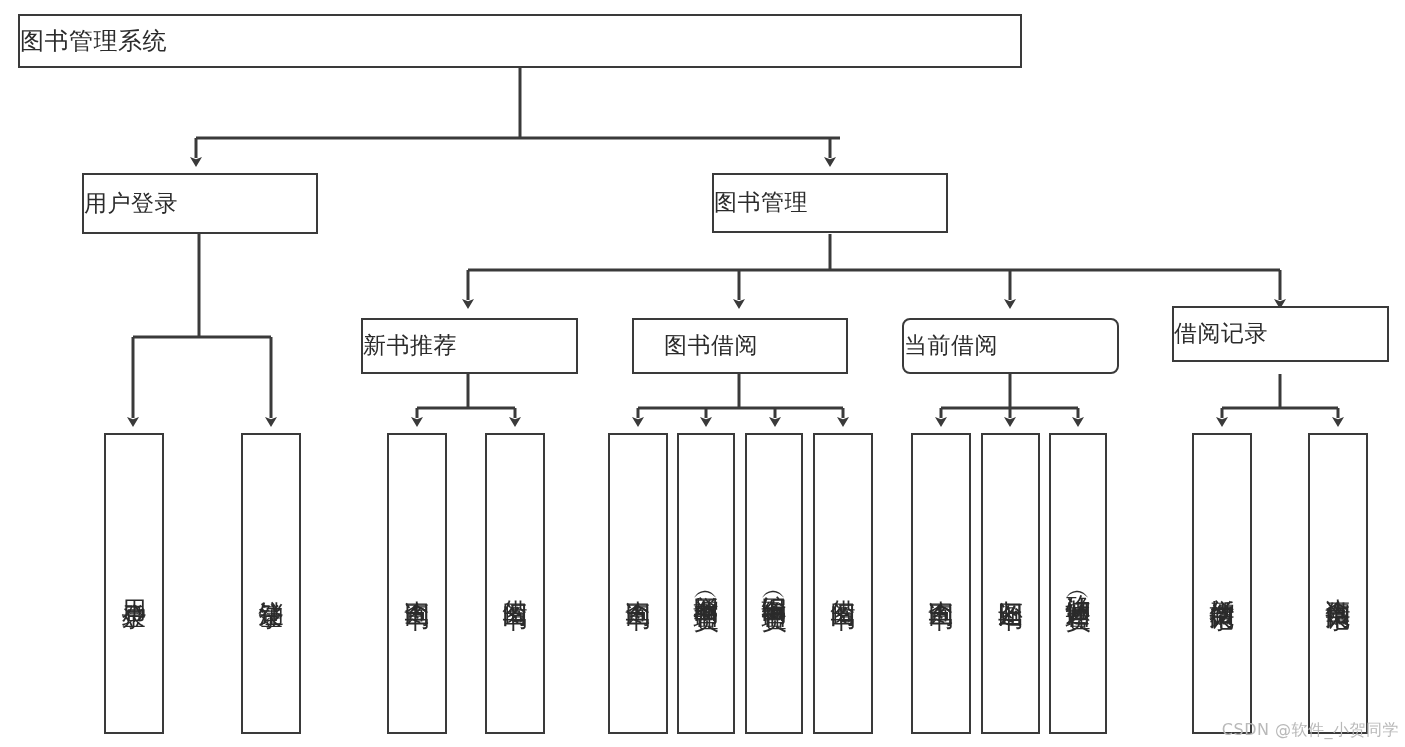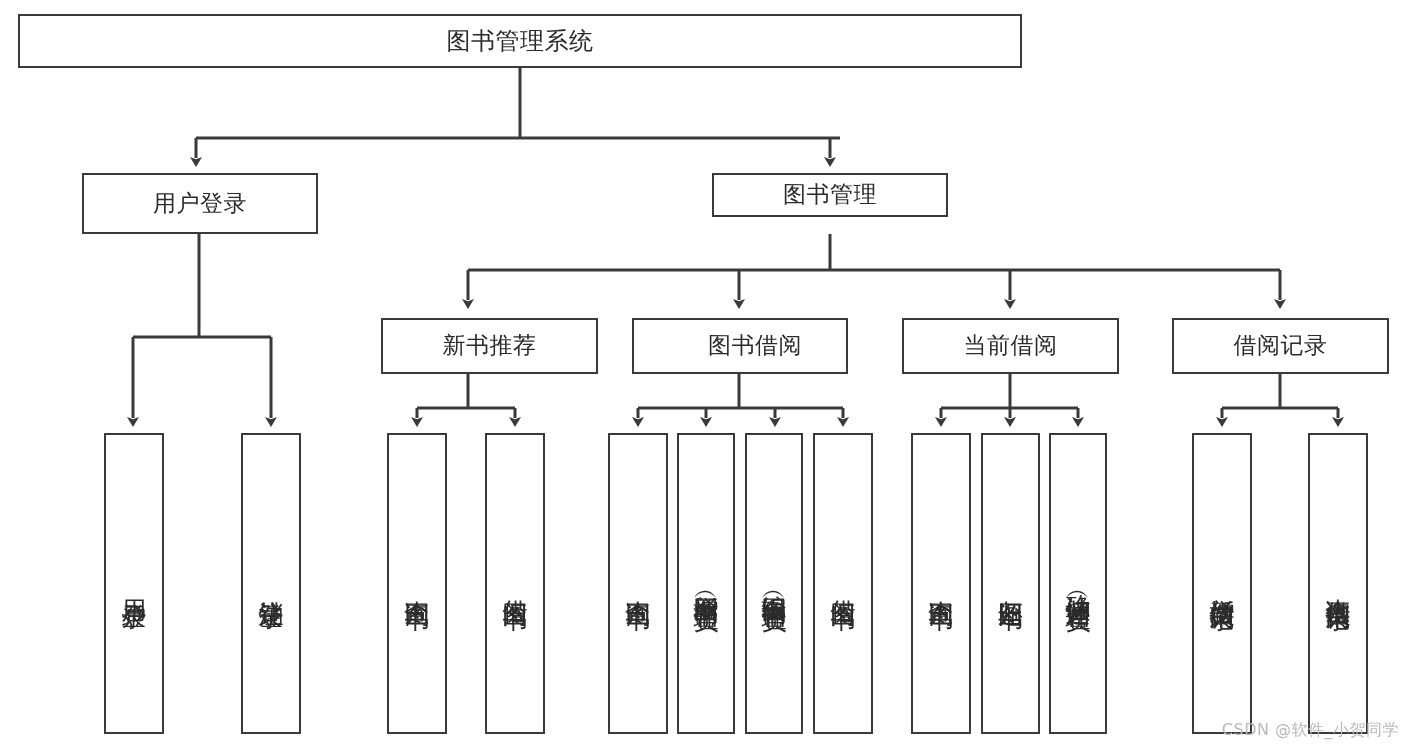--- a/index.html
+++ b/index.html
@@ -25,21 +25,20 @@
     height: 747px;
     pointer-events: none;
   }
   .node {
     position: absolute;
     box-sizing: border-box;
     border: 2.5px solid #3a3a3a;
     background: #ffffff;
     display: flex;
     align-items: center;
-    justify-content: center;
     color: #2b2b2b;
   }
   .node .lbl {
     color: #2b2b2b;
     line-height: 1.18;
     letter-spacing: 0.5px;
   }
   
   .node.h .lbl {
     font-size: 23px;
@@ -127,34 +126,34 @@
     </g>
   </svg>
 
   <div class="node h root" style="left:18px; top:14px; width:1004px; height:54px;">
     <span class="lbl">图书管理系统</span>
   </div>
 
   <div class="node h" style="left:82px; top:173px; width:236px; height:61px;">
     <span class="lbl">用户登录</span>
   </div>
-  <div class="node h" style="left:712px; top:173px; width:236px; height:44px;">
+  <div class="node h" style="left:712px; top:173px; width:236px; height:60px;">
     <span class="lbl">图书管理</span>
   </div>
 
-  <div class="node h" style="left:361px; top:318px; width:217px; height:56px;margin-left:20px;">
+  <div class="node h" style="left:361px; top:318px; width:217px; height:56px;">
     <span class="lbl">新书推荐</span>
   </div>
   <div class="node h" style="left:632px; top:318px; width:216px; height:56px;padding-left:30px;">
     <span class="lbl">图书借阅</span>
   </div>
-  <div class="node h" style="left:902px; top:318px; width:217px; height:56px;">
+  <div class="node h" style="left:902px; top:318px; width:217px; height:56px;border-radius:8px;">
     <span class="lbl">当前借阅</span>
   </div>
-  <div class="node h" style="left:1172px; top:318px; width:217px; height:56px;font-family:Liberation Serif, serif;">
+  <div class="node h" style="left:1172px; top:306px; width:217px; height:56px;font-family:Liberation Serif, serif;">
     <span class="lbl">借阅记录</span>
   </div>
 
   <div class="node v" style="left:104px; top:433px; width:60px; height:301px;">
     <span class="lbl">用户登录</span>
   </div>
   <div class="node v" style="left:241px; top:433px; width:60px; height:301px;">
     <span class="lbl">注销登录</span>
   </div>
 

